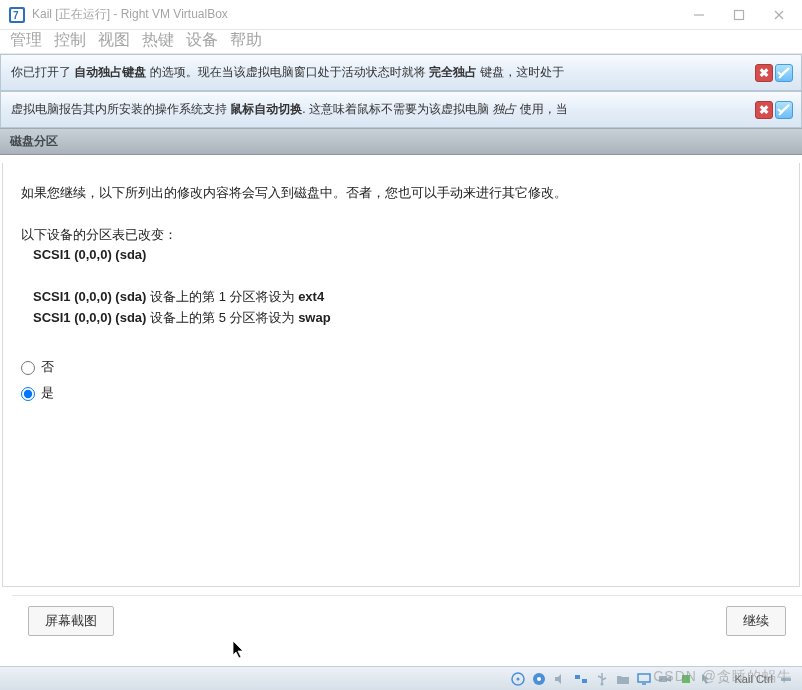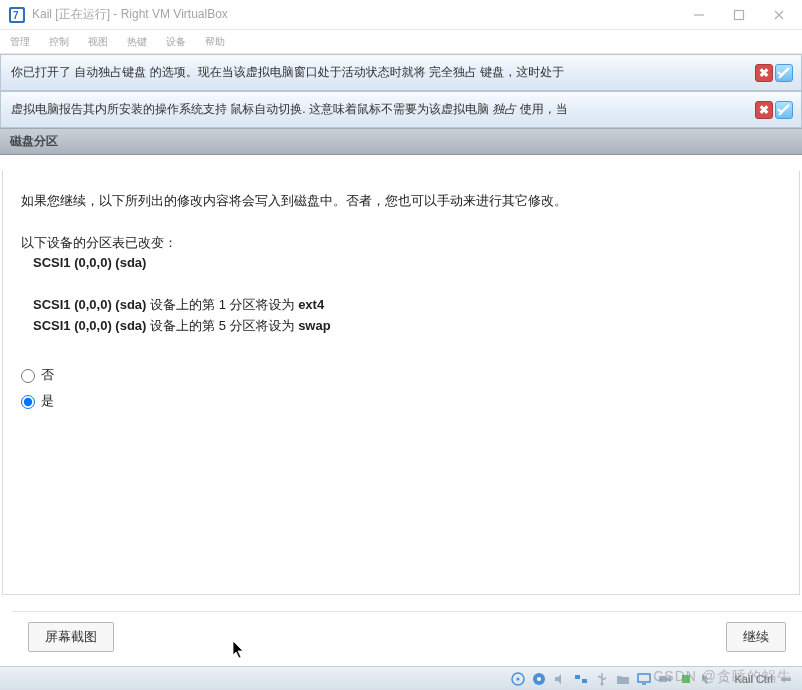--- a/index.html
+++ b/index.html
@@ -6,36 +6,36 @@
     body { width: 802px; height: 690px; background: #fff; font-size: 12px; overflow: hidden; position: relative; }
 
     .titlebar { height: 30px; display: flex; align-items: center; padding: 0 8px; background: #fff; border-bottom:1px solid #e5e5e5;}
     .titlebar .vbox-icon { width: 18px; height: 18px; margin-right: 6px; display: flex; align-items: center; justify-content: center; }
     .titlebar .title { color: #a5a5a5; font-size: 12px; flex: 0 0 auto; }
     .titlebar .spacer { flex: 1; }
     .win-ctl { display: flex; gap: 22px; align-items: center; padding-right: 6px; }
     .win-btn { width: 18px; height: 18px; display: flex; align-items: center; justify-content: center; color: #b0b0b0; font-size: 14px; }
     .win-btn svg { stroke: #b0b0b0; }
 
-    .menubar { height: 24px; display: flex; align-items: center; gap: 19px; padding: 0 10px; color: #a5a5a5; font-size: 10px; border-bottom:1px solid #e8e8e8;}
+    .menubar { height: 24px; display: flex; gap: 12px; padding: 0 10px; color: #a5a5a5; font-size: 16px; border-bottom:1px solid #e8e8e8;}
     .menu-item { cursor: default; }
 
     .notice-bar { position: relative; background: linear-gradient(to bottom,#f8fbfe,#e5eef8 50%,#dae6f3); border: 1px solid #b8c7d4; border-radius: 0; padding: 9px 60px 9px 10px; color: #333; font-size: 12px; overflow: hidden; }
-    .notice-bar strong{ font-weight: normal; }
+    .notice-bar strong{ font-weight: bold; }
     .notice-bar em{ font-style: italic; }
     .notice-btns { position: absolute; right: 8px; top: 50%; transform: translateY(-50%); display: flex; gap: 2px; }
     .nb { width: 18px; height: 18px; border-radius: 3px; display:flex;align-items:center;justify-content:center; }
     .nb-close { background: #d64d4d; color:#fff; font-weight:bold; font-size:12px; border:1px solid #aa3c3c; }
     .nb-info { background: linear-gradient(#aee3fd,#6bbef7); border:1px solid #4a9bdd; }
     .nb-info svg{ display:block; }
 
     .kali-watermark{ position:absolute; top:70px; left:50%; transform:translateX(-50%); width:100px; height:50px; border:3px solid #cfeaf8; border-radius:3px; display:flex; align-items:center; justify-content:center; color:#cfeaf8; font-family:serif; font-size:22px; letter-spacing:2px; font-weight:bold; pointer-events:none; z-index:0;}
 
     .panel-header { background: linear-gradient(#c9d1d8,#aab3bb); border-top:1px solid #9faab2; border-bottom:1px solid #8d969c; padding: 4px 10px; color:#434a4f; font-weight:bold; font-size:12px; }
-    .content { padding: 20px 18px 10px 18px; color:#222; font-size:13px; line-height:1.6; height: 424px; overflow:hidden; border:1px solid #d9d9d9; border-top:none; margin:16px 2px;}
+    .content { padding: 20px 18px 10px 18px; color:#222; font-size:13px; line-height:1.6; height: 424px; overflow:hidden; border:1px solid #d9d9d9; border-top:none; margin:8px 2px;}
     .content .meta{ color:#222;}
     .content .q{ font-style:italic; color:#333; }
     .content .detail{ margin-left:12px;}
     .content .detail b{ font-weight:bold;}
     .radio-group{ margin-top:8px; }
     .radio-row{ display:flex; align-items:center; gap:6px; margin:5px 0; font-size:13px;}
     .radio-row input{ width:14px; height:14px; }
 
     .button-row{ display:flex; justify-content:space-between; padding:10px 16px; border-top:1px solid #e5e5e5; background:#fff;margin-left:12px;}
     .btn{ border:1px solid #b8b8b8; background:#f7f7f7; padding:5px 16px; font-size:13px; color:#333; border-radius:2px;}

